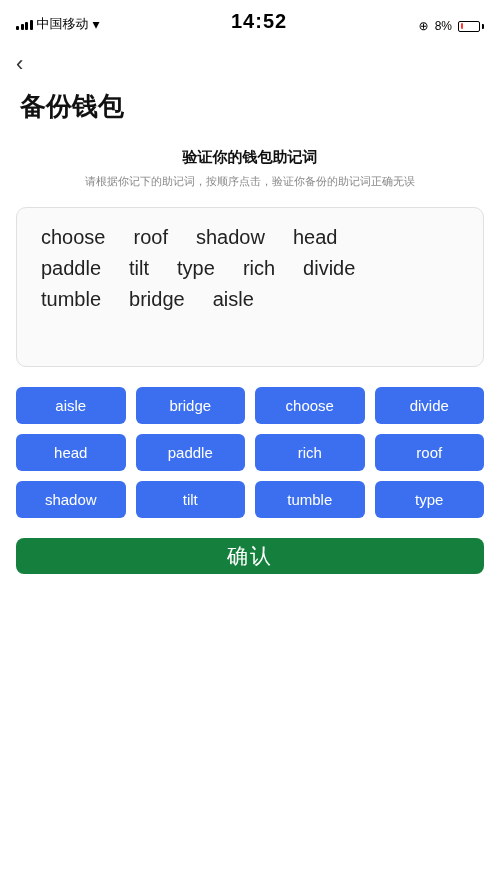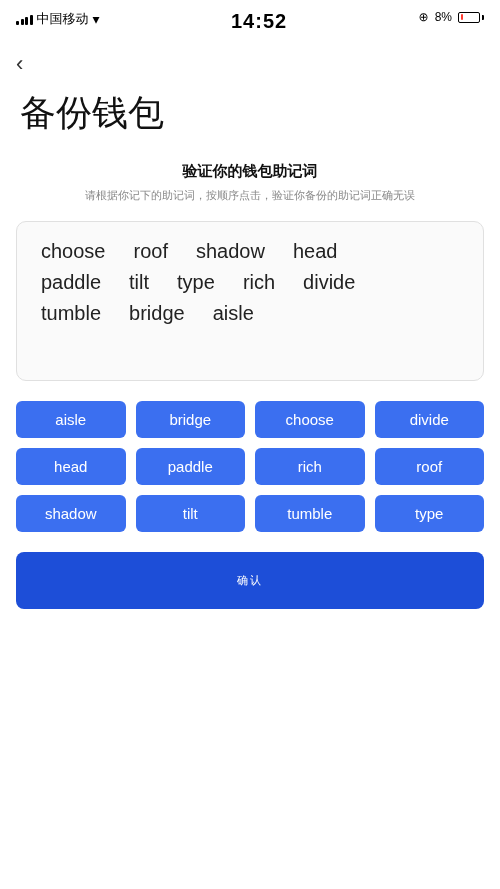--- a/index.html
+++ b/index.html
@@ -9,21 +9,21 @@
       background: #ffffff;
       width: 500px;
       min-height: 889px;
       overflow-x: hidden;
     }
 
     
     .status-bar {
       display: flex;
       justify-content: space-between;
-      align-items: flex-start;
+      align-items: flex-end;
       padding: 10px 16px 6px;
       font-size: 13px;
       font-weight: 500;
     }
     .status-left {
       display: flex;
       align-items: center;
       gap: 4px;
       font-size: 13px;
     }
@@ -83,22 +83,22 @@
       padding: 12px 16px 4px;
       font-size: 22px;
       color: #333;
       cursor: pointer;
       width: fit-content;
     }
 
     
     .page-title {
       padding: 8px 20px 24px;
-      font-size: 36px;
-      font-weight: 400;
+      font-size: 26px;
+      font-weight: 700;
       color: #111;
     }
 
     
     .section-subtitle {
       text-align: center;
       font-size: 15px;
       font-weight: 600;
       color: #111;
       margin-bottom: 6px;
@@ -153,26 +153,26 @@
       text-align: center;
       font-family: inherit;
     }
 
     
     .confirm-btn-wrapper {
       margin: 0 16px;
     }
     .confirm-btn {
       width: 100%;
-      background: #1d4ed8;
+      background: #15803d;
       color: #fff;
       border: none;
       border-radius: 8px;
-      padding: 21px;
-      font-size: 11px;
+      padding: 4px;
+      font-size: 21px;
       font-weight: 500;
       cursor: pointer;
       font-family: inherit;
       letter-spacing: 2px;
     }
   </style>
 </head>
 <body>
 
 <div class="status-bar">

